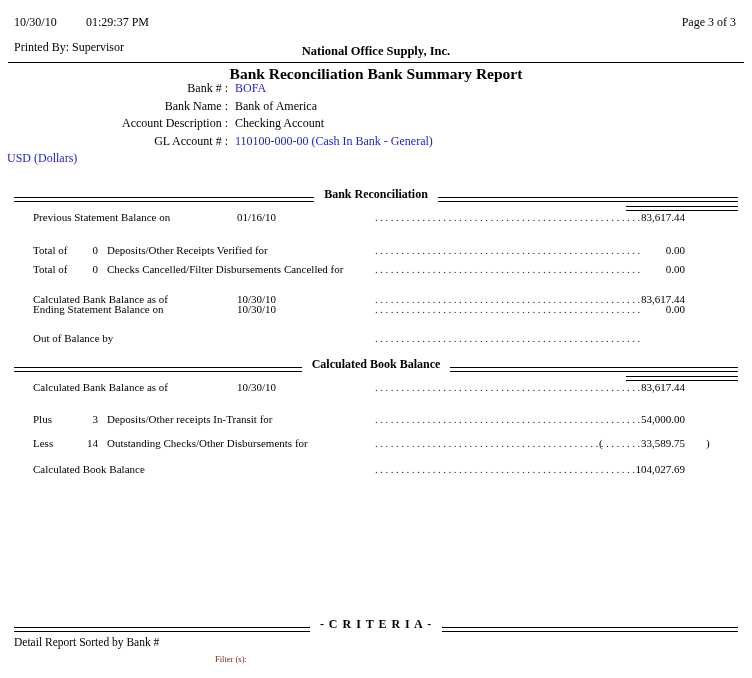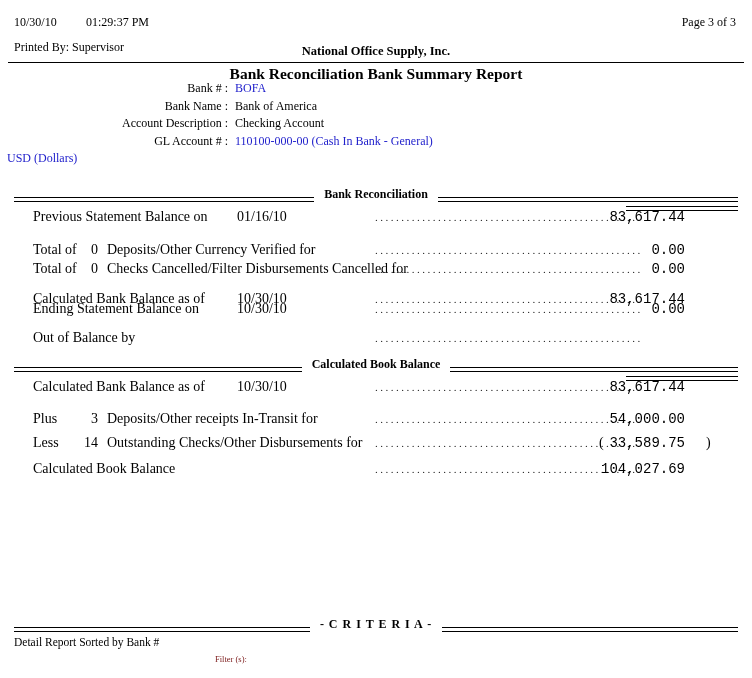--- a/index.html
+++ b/index.html
@@ -20,29 +20,29 @@
   .info-label { width:228px; text-align:right; font-weight:normal; }
   .info-value { margin-left:7px; }
 
   
   .sect { position:absolute; left:14px; right:14px; display:flex; align-items:flex-end; gap:10px; height:12px; }
   .dbl { flex:1; height:3px; border-top:1px solid #000; border-bottom:1px solid #000; }
   .sect-title { font-weight:bold; font-size:12px; white-space:nowrap; }
   .amt-rule { position:absolute; right:14px; width:112px; height:3px; border-top:1px solid #000; border-bottom:1px solid #000; }
 
   
-  .line { position:absolute; left:14px; right:14px; height:16px; line-height:16px; font-size:14px; }
+  .line { position:absolute; left:14px; right:14px; height:16px; line-height:16px; font-size:11px; }
   .line span { position:absolute; top:0; white-space:nowrap; }
   .lbl  { left:19px; }
   .cnt  { left:40px; width:44px; text-align:right; }
   .desc { left:93px; }
   .dte  { left:223px; }
   .dots { left:361px; width:266px; overflow:hidden; height:16px; }
   .dots::after { content:"...................................................................................................................."; letter-spacing:2.5px; font-size:11px; color:#222; }
-  .amt  { left:561px; width:110px; text-align:right;font-family:Liberation Mono, monospace; }
+  .amt  { left:561px; width:110px; text-align:right; }
   .po   { left:585px; }
   .pc   { left:692px; }
 
   
   .sorted { position:absolute; left:14px; top:636px; font-size:11.5px; }
   .filters { position:absolute; left:215px; top:632px; font-size:8.5px; line-height:11px; color:#7f2020; white-space:pre; font-family:"Liberation Serif", serif; }
 </style>
 </head>
 <body>
 
@@ -88,21 +88,21 @@
   <div class="line" style="top:209px;">
     <span class="lbl">Previous Statement Balance on</span>
     <span class="dte">01/16/10</span>
     <span class="dots"></span>
     <span class="amt">83,617.44</span>
   </div>
 
   <div class="line" style="top:242px;">
     <span class="lbl">Total of</span>
     <span class="cnt">0</span>
-    <span class="desc">Deposits/Other Currency Verified for</span>
+    <span class="desc">Deposits/Other Receipts Verified for</span>
     <span class="dots"></span>
     <span class="amt">0.00</span>
   </div>
 
   <div class="line" style="top:261px;">
     <span class="lbl">Total of</span>
     <span class="cnt">0</span>
     <span class="desc">Checks Cancelled/Filter Disbursements Cancelled for</span>
     <span class="dots"></span>
     <span class="amt">0.00</span>

